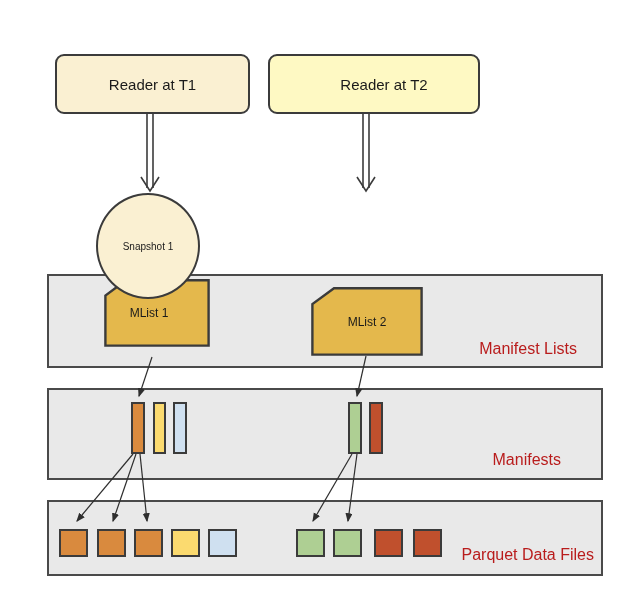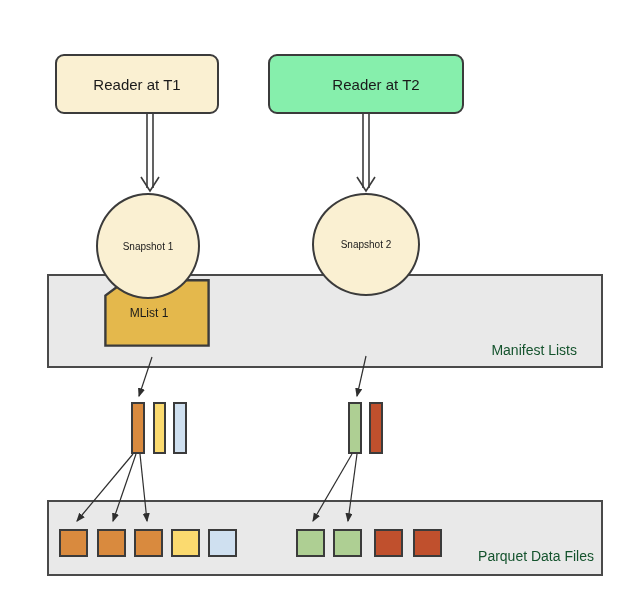--- a/index.html
+++ b/index.html
@@ -6,21 +6,21 @@
   #stage{
     position:relative;width:622px;height:612px;background:#ffffff;overflow:hidden;
     font-family:"Liberation Sans","DejaVu Sans",sans-serif;color:#1a1a1a;
   }
   
   .band{
     position:absolute;left:47px;width:556px;background:#E9E9E9;
     border:2px solid #4a4a4a;box-sizing:border-box;z-index:1;
   }
   .band-label{
-    position:absolute;font-size:14px;color:#14532d;white-space:nowrap;
+    position:absolute;font-size:16px;color:#b91c1c;white-space:nowrap;
   }
   
   .reader{
     position:absolute;height:60px;background:#FAF0D2;border:2.4px solid #3b3b3b;
     border-radius:9px;box-sizing:border-box;display:flex;align-items:center;justify-content:center;
     font-size:15px;z-index:3;
   }
   
   .snapshot{
     position:absolute;background:#FAF0D2;border:2.4px solid #3b3b3b;border-radius:50%;
@@ -47,43 +47,49 @@
   #edges{position:absolute;left:0;top:0;z-index:4;pointer-events:none;}
 </style>
 </head>
 <body>
 
 <div id="stage">
 
   <div class="band" style="top:274px;height:94px;">
     <div class="band-label" style="right:24px;bottom:8px;">Manifest Lists</div>
   </div>
+  <div class="band" style="top:388px;height:92px;">
+    <div class="band-label" style="right:40px;bottom:9px;">Manifests</div>
+  </div>
   <div class="band" style="top:500px;height:76px;">
     <div class="band-label" style="right:7px;bottom:10px;">Parquet Data Files</div>
   </div>
 
-  <div class="reader" style="left: 55px; top: 54px; width: 164px; background: rgb(250, 240, 210);">
+  <div class="reader" style="left: 55px; top: 54px; width: 195px; background: rgb(250, 240, 210);">
     <span>Reader at T1</span>
   </div>
-  <div class="reader" style="left: 268px; top: 54px; width: 196px; background: #86efac; padding-left: 20px;">
+  <div class="reader" style="left: 268px; top: 54px; width: 212px; background: #fef9c3; padding-left: 20px;">
     <span>Reader at T2</span>
   </div>
 
   <div class="mlist" style="left:96px;top:279px;width:90px;height:68px;margin-left:8px;">
     <svg width="106" height="68" viewBox="0 0 106 68">
       <polygon points="22,1.2 104.6,1.2 104.6,66.6 1.4,66.6 1.4,16.5" stroke="#3b3b3b" stroke-width="2.4" stroke-linejoin="miter" fill="#E4B84C"></polygon>
     </svg>
     <div class="mlist-label">MList 1</div>
   </div>
+  <div class="mlist" style="left:311px;top:287px;width:112px;height:69px;">
+    <svg width="112" height="69" viewBox="0 0 112 69">
+      <polygon points="23,1.2 110.6,1.2 110.6,67.6 1.4,67.6 1.4,17" stroke="#3b3b3b" stroke-width="2.4" stroke-linejoin="miter" fill="#E4B84C"></polygon>
+    </svg>
+    <div class="mlist-label">MList 2</div>
+  </div>
 
   <div class="snapshot" style="left: 96px; top: 193px; width: 104px; height: 106px; background: rgb(250, 240, 210);">
     <span>Snapshot 1</span>
-  </div>
-  <div class="snapshot" style="left: 312px; top: 193px; width: 108px; height: 103px; background: rgb(250, 240, 210);">
-    <span>Snapshot 2</span>
   </div>
 
   <div class="mbar" style="left: 131px; top: 402px; background: rgb(217, 138, 62);"></div>
   <div class="mbar" style="left: 153px; top: 402px; width: 13px; background: rgb(251, 218, 111);"></div>
   <div class="mbar" style="left: 173px; top: 402px; background: rgb(207, 224, 240);"></div>
   <div class="mbar" style="left: 348px; top: 402px; background: rgb(174, 207, 147);"></div>
   <div class="mbar" style="left: 369px; top: 402px; background: rgb(192, 80, 45);"></div>
 
   <div class="pfile" style="left: 59px; top: 529px; background: rgb(217, 138, 62);"></div>
   <div class="pfile" style="left: 97px; top: 529px; background: rgb(217, 138, 62);"></div>

